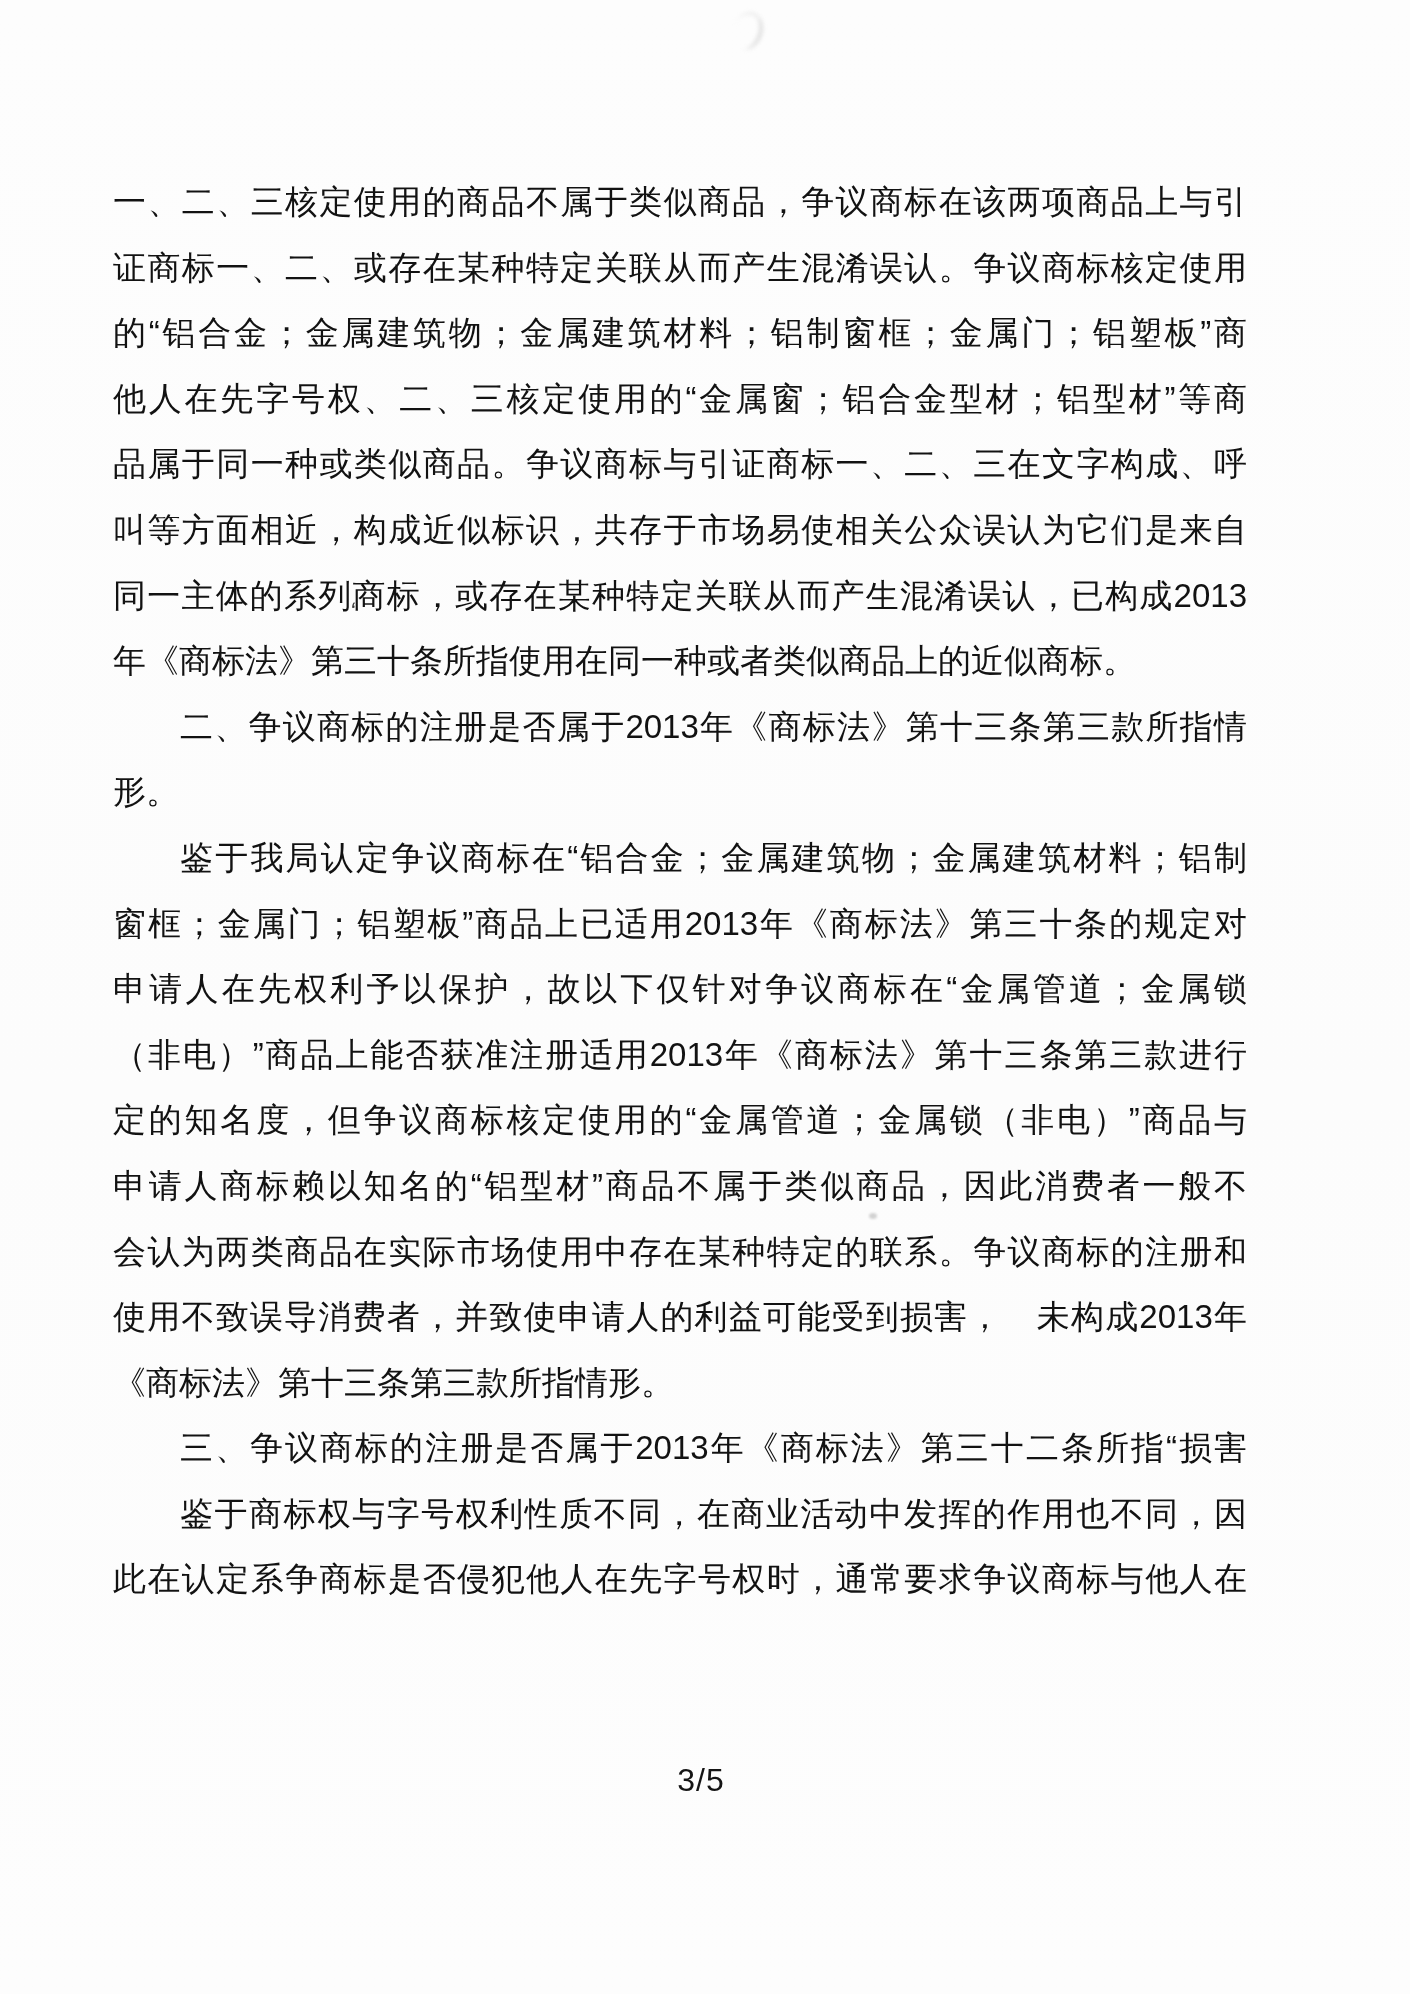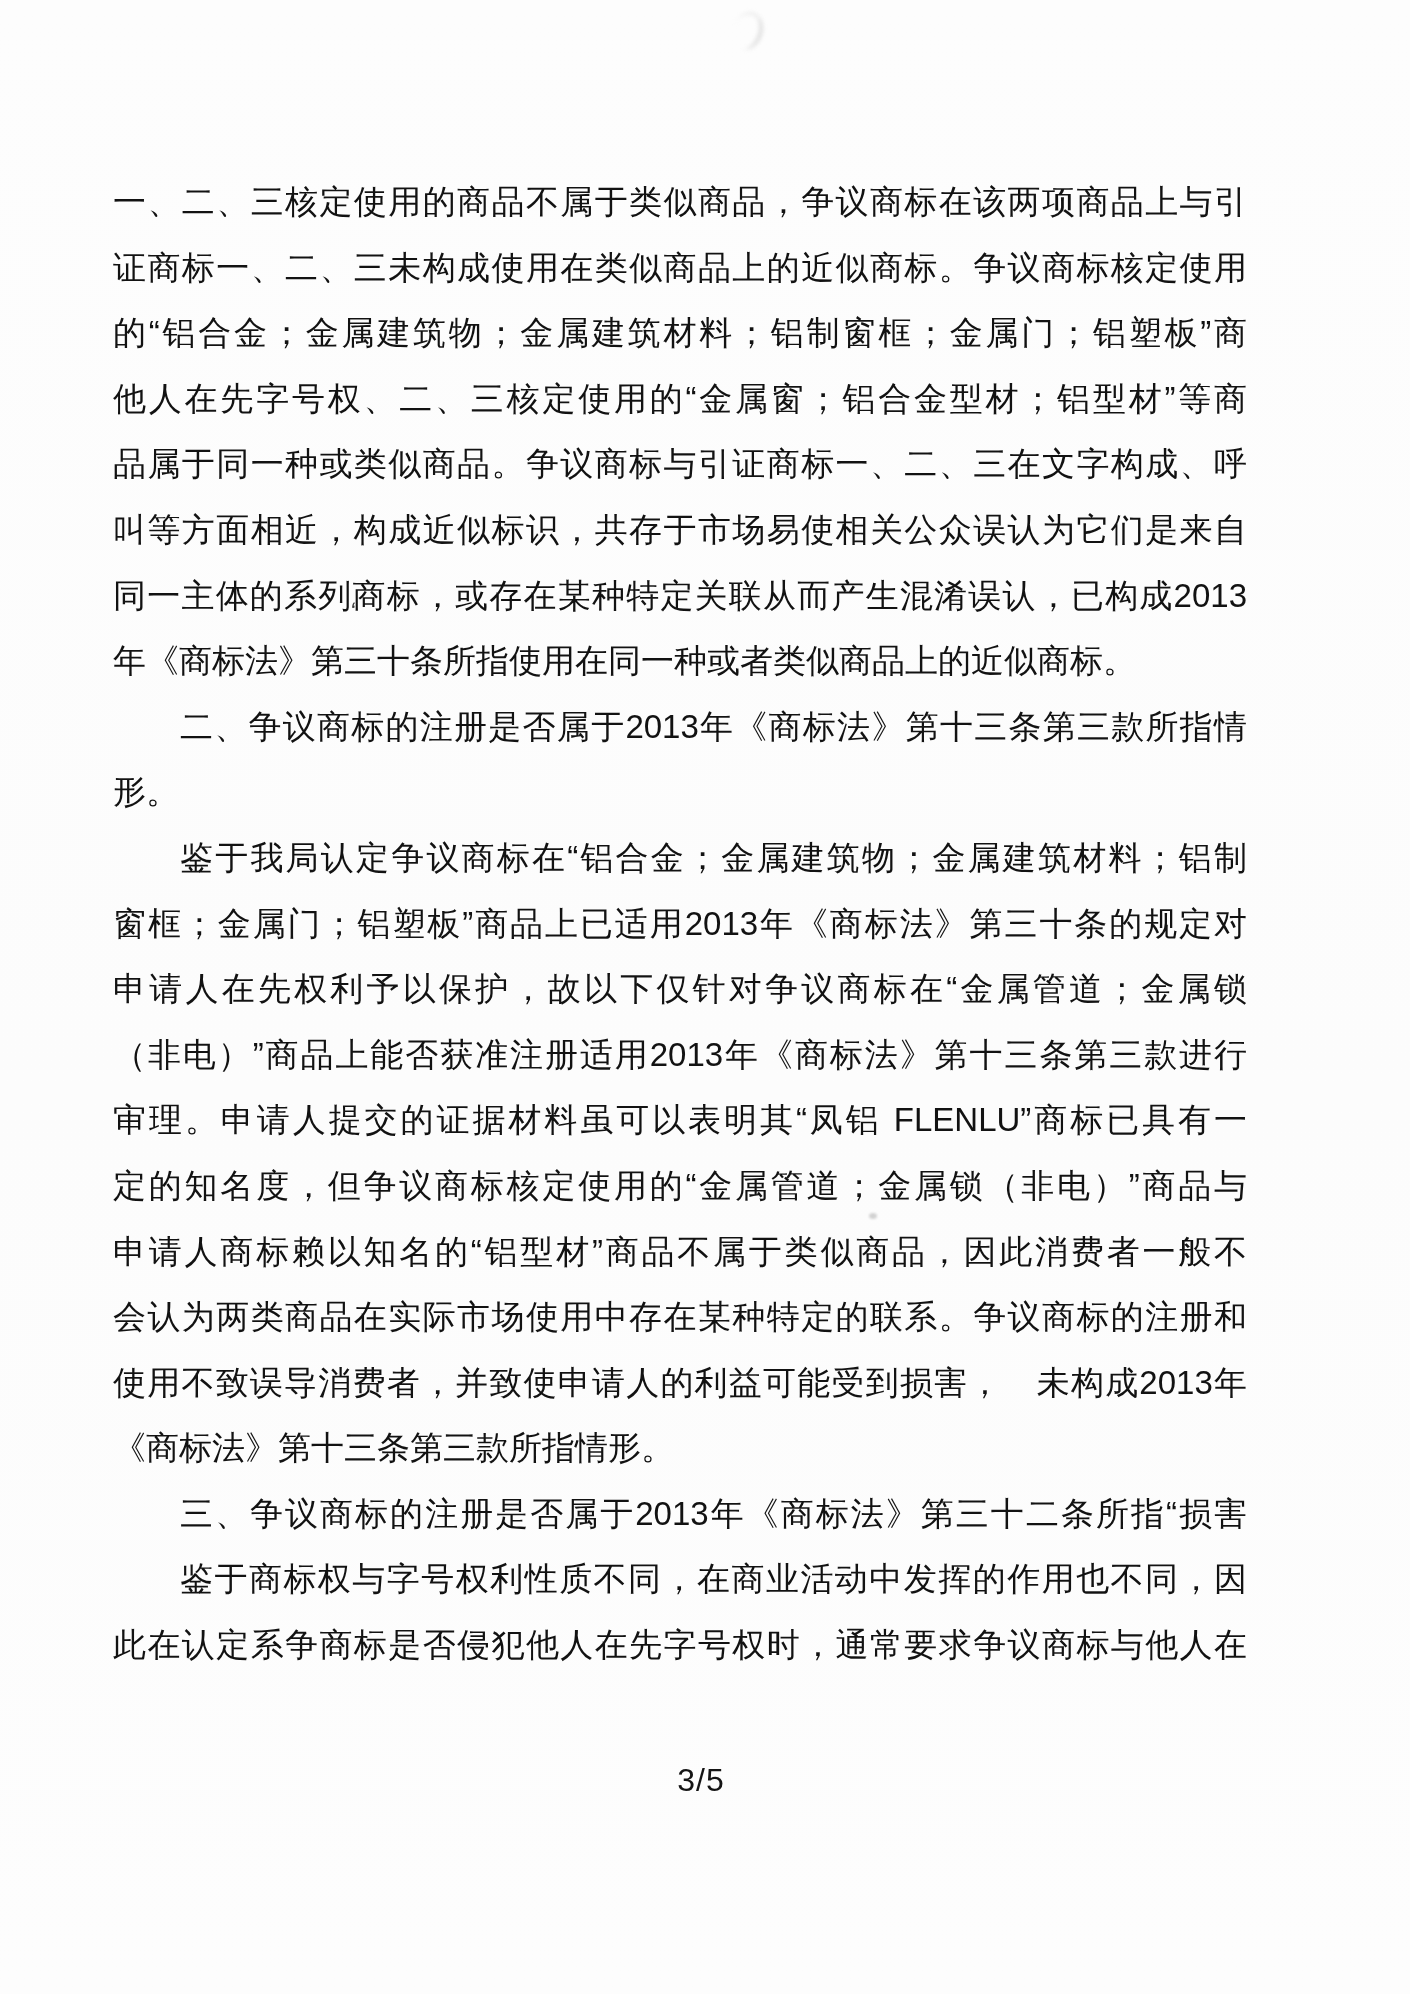--- a/index.html
+++ b/index.html
@@ -86,34 +86,33 @@
 </style>
 </head>
 <body>
 
 <div class="page">
   <div class="smudge"></div>
   <div class="speck"></div>
 
   <div class="text-block" id="text-block">
       <div class="line">一、二、三核定使用的商品不属于类似商品，争议商标在该两项商品上与引</div>
-      <div class="line">证商标一、二、三未构成使用在类似商品上的近似商标。争议商标核定使用</div>
+      <div class="line">证商标一、二、或存在某种特定关联从而产生混淆误认。争议商标核定使用</div>
       <div class="line">的“铝合金；金属建筑物；金属建筑材料；铝制窗框；金属门；铝塑板”商</div>
       <div class="line">他人在先字号权、二、三核定使用的“金属窗；铝合金型材；铝型材”等商</div>
       <div class="line">品属于同一种或类似商品。争议商标与引证商标一、二、三在文字构成、呼</div>
       <div class="line">叫等方面相近，构成近似标识，共存于市场易使相关公众误认为它们是来自</div>
       <div class="line">同一主体的系列商标，或存在某种特定关联从而产生混淆误认，已构成2013</div>
       <div class="line no-fill">年《商标法》第三十条所指使用在同一种或者类似商品上的近似商标。</div>
       <div class="line indent">二、争议商标的注册是否属于2013年《商标法》第十三条第三款所指情</div>
       <div class="line no-fill">形。</div>
       <div class="line indent">鉴于我局认定争议商标在“铝合金；金属建筑物；金属建筑材料；铝制</div>
       <div class="line">窗框；金属门；铝塑板”商品上已适用2013年《商标法》第三十条的规定对</div>
       <div class="line">申请人在先权利予以保护，故以下仅针对争议商标在“金属管道；金属锁</div>
       <div class="line">（非电）”商品上能否获准注册适用2013年《商标法》第十三条第三款进行</div>
-      <div class="line">审理。申请人提交的证据材料虽可以表明其“凤铝 FLENLU”商标已具有一</div>
       <div class="line">定的知名度，但争议商标核定使用的“金属管道；金属锁（非电）”商品与</div>
       <div class="line">申请人商标赖以知名的“铝型材”商品不属于类似商品，因此消费者一般不</div>
       <div class="line">会认为两类商品在实际市场使用中存在某种特定的联系。争议商标的注册和</div>
       <div class="line">使用不致误导消费者，并致使申请人的利益可能受到损害，　未构成2013年</div>
       <div class="line no-fill">《商标法》第十三条第三款所指情形。</div>
       <div class="line indent">三、争议商标的注册是否属于2013年《商标法》第三十二条所指“损害</div>
       <div class="line indent">鉴于商标权与字号权利性质不同，在商业活动中发挥的作用也不同，因</div>
       <div class="line">此在认定系争商标是否侵犯他人在先字号权时，通常要求争议商标与他人在</div>
     </div>
 

